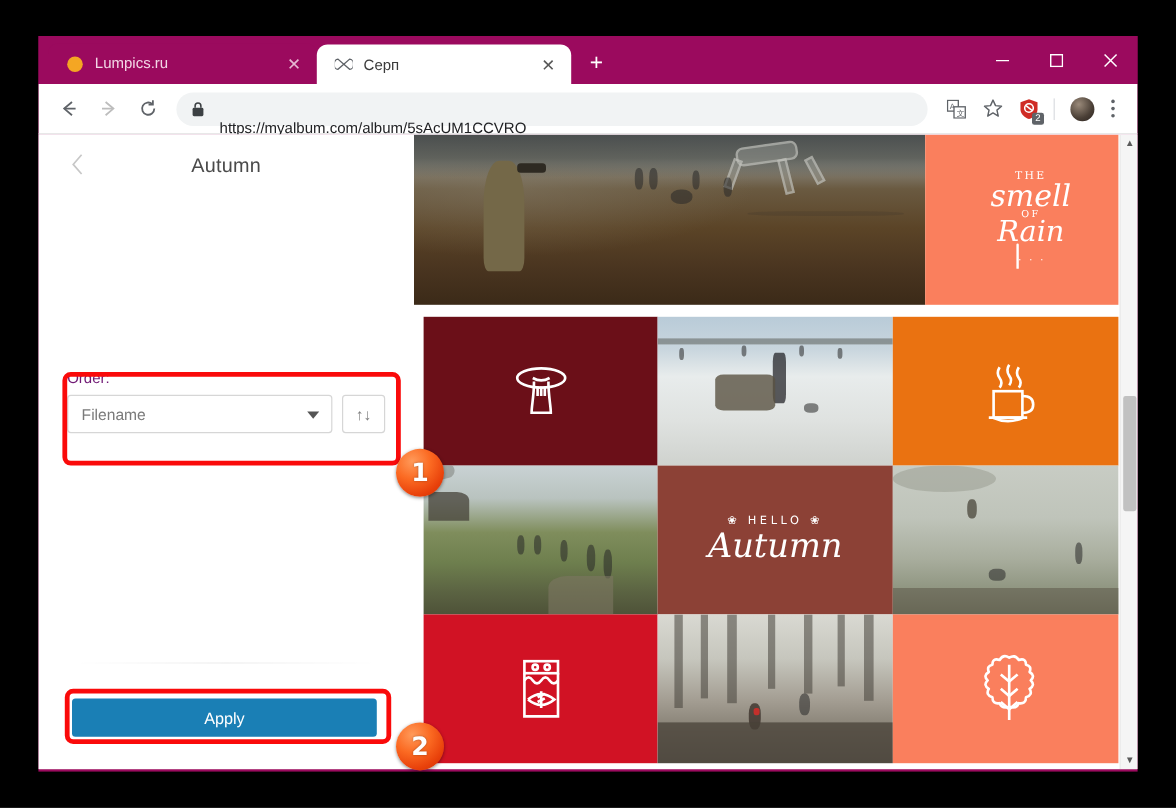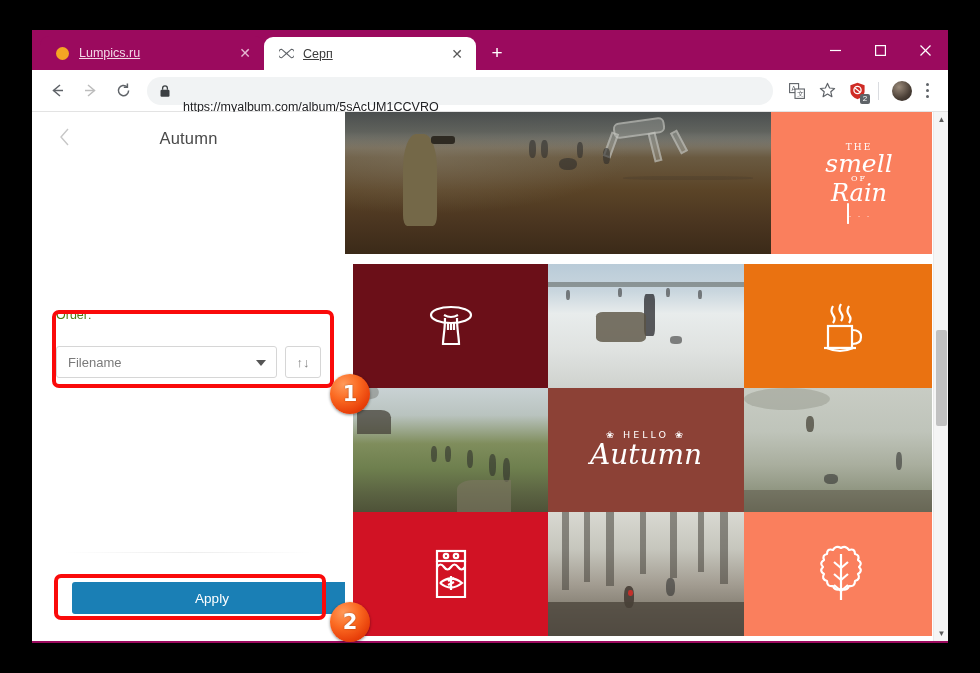--- a/index.html
+++ b/index.html
@@ -60,21 +60,20 @@
   }
   .dot-favicon {
     width: 13px; height: 13px; border-radius: 50%;
     background: #f4a623;
   }
   .tab-title {
     flex: 1 1 auto;
     white-space: nowrap;
     overflow: hidden;
     text-overflow: ellipsis;
-    text-decoration: underline;
   }
   .tab-close {
     width: 18px; height: 18px;
     flex: 0 0 18px;
     display: flex; align-items: center; justify-content: center;
     font-size: 14px; line-height: 1;
     opacity: .85;
   }
   .newtab {
     position: absolute;
@@ -216,22 +215,22 @@
     color: #8b8b8b;
     text-align: center;
   }
   .order-block {
     position: absolute;
     left: 24px; top: 196px;
     width: 265px;
   }
   .order-label {
     font-size: 12.5px;
-    color: #4d7c0f;
-    margin-bottom: 24px;
+    color: #701a75;
+    margin-bottom: 7px;
   }
   .order-row { display: flex; gap: 8px; }
   .select {
     position: relative;
     flex: 1 1 auto;
     height: 32px;
     border: 1px solid #d6d6d6;
     border-radius: 3px;
     background: #fff;
     display: flex;
@@ -261,22 +260,22 @@
   }
   .sb-divider {
     position: absolute;
     left: 30px; right: 30px;
     top: 440px;
     height: 1px;
     background: linear-gradient(to right, rgba(0,0,0,0), rgba(0,0,0,.07), rgba(0,0,0,0));
   }
   .apply {
     position: absolute;
-    left: 40px; top: 470px;
-    width: 280px; height: 32px;
+    left: 28px; top: 470px;
+    width: 254px; height: 32px;
     background: #1a7fb5;
     color: #ffffff;
     border-radius: 3px;
     display: flex; align-items: center; justify-content: center;
     font-size: 13.5px;
   }
 
   
   .gallery {
     flex: 1 1 auto;

